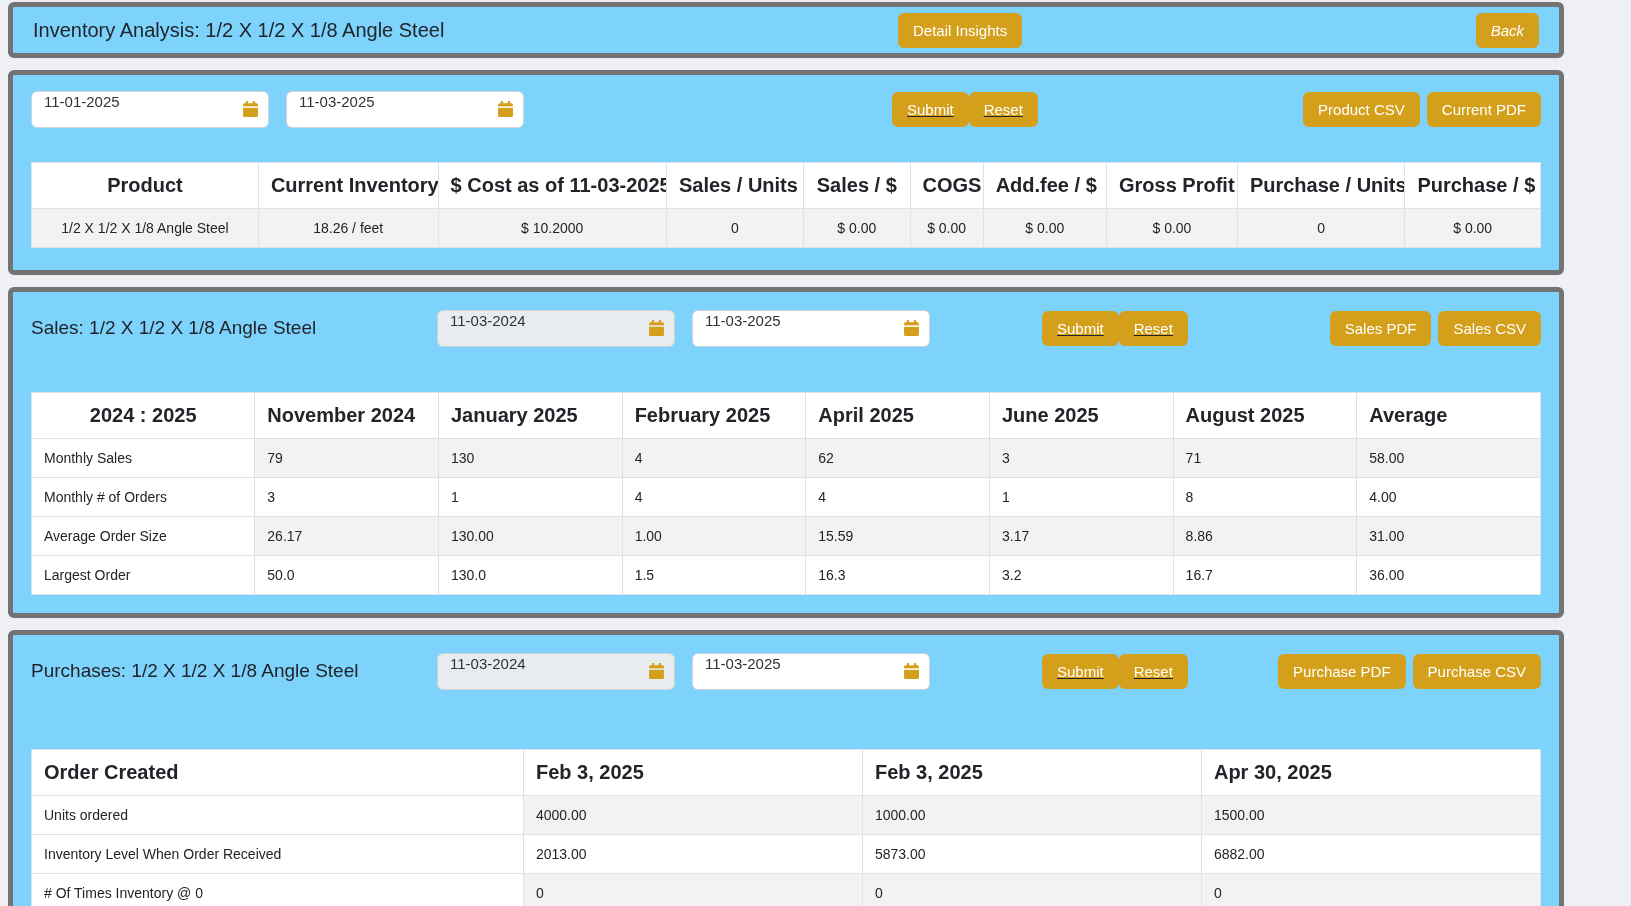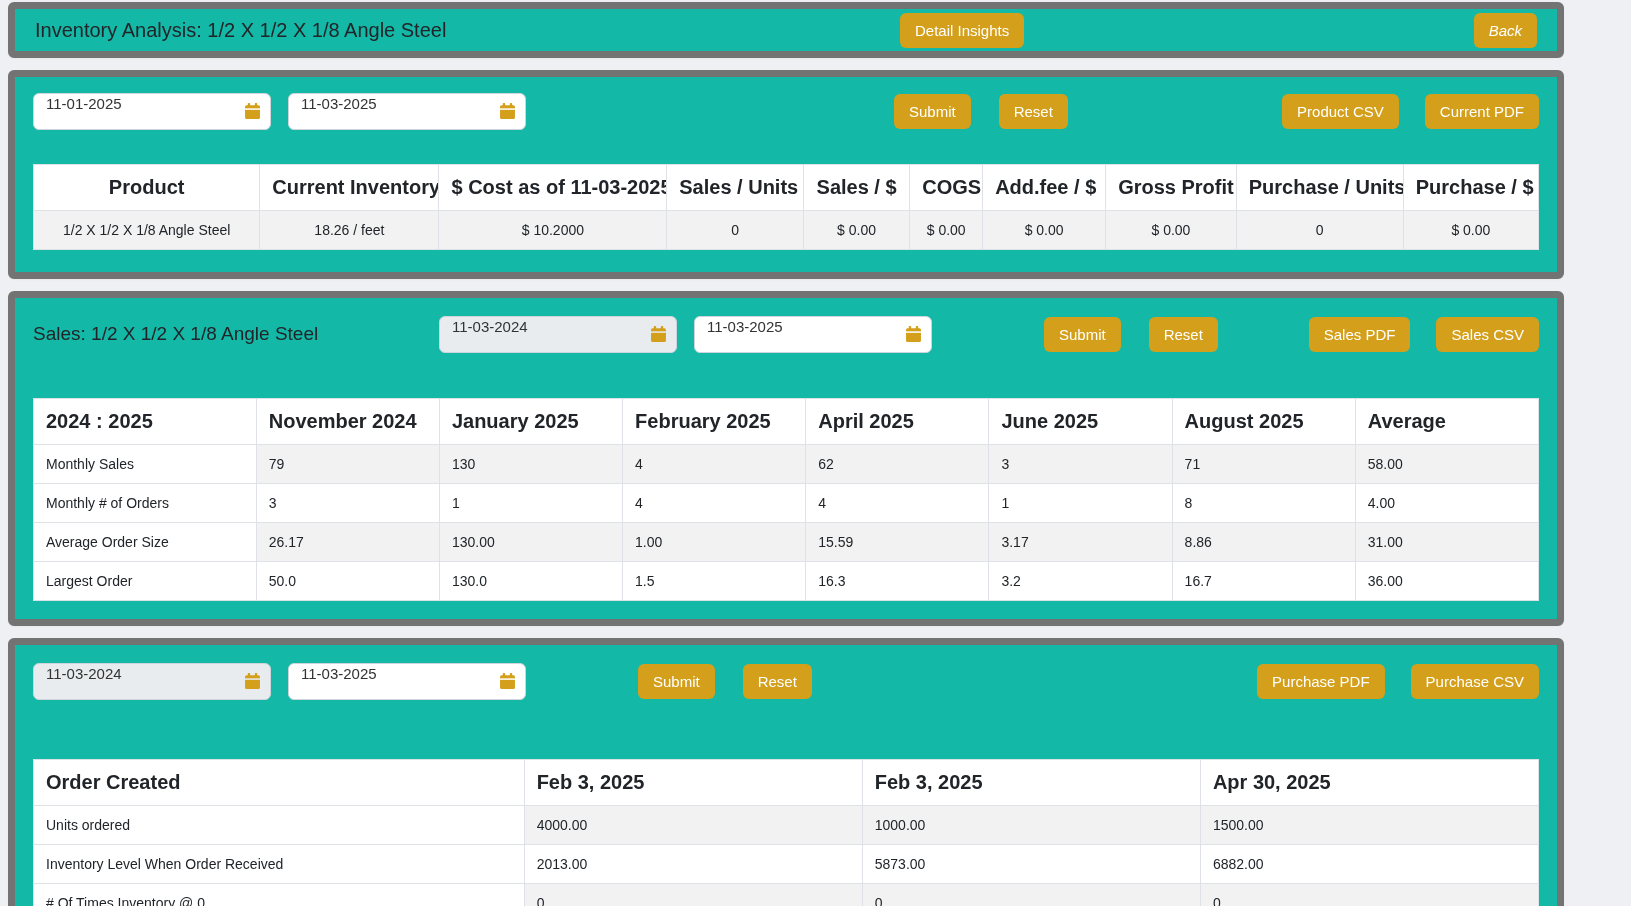--- a/index.html
+++ b/index.html
@@ -6,22 +6,22 @@
   * { box-sizing: border-box; margin: 0; padding: 0; }
   html, body {
     width: 1631px; height: 906px;
     overflow: hidden;
     background: #eef0f3;
     font-family: "Liberation Sans", sans-serif;
     color: #212529;
   }
   .page { padding: 2px 0 0 8px; width: 1564px; }
   .panel {
-    background: #14b8a6;
-    border: 7px solid #737373;
+    background: #7dd3fc;
+    border: 5px solid #737373;
     border-radius: 6px;
     margin-bottom: 12px;
     box-shadow: 0 1px 2px rgba(0,0,0,0.03);
   }
   
   .top-panel {
     position: relative;
     height: 56px;
     display: flex;
     align-items: center;
@@ -62,22 +62,22 @@
   .cal-icon {
     position: absolute; right: 11px; top: 10px;
     width: 15px; height: 16px;
     color: #d4a01c;
     cursor: pointer;
   }
 
   
   .filter-row { display: flex; align-items: center; }
   .dates { display: flex; gap: 17px; }
-  .mid-actions { display: flex; gap: 28px; }
-  .exports { display: flex; gap: 26px; margin-left: auto; }
+  .mid-actions { display: flex; gap: 0; text-decoration: underline; }
+  .exports { display: flex; gap: 7px; margin-left: auto; }
 
   .product-panel { padding: 16px 18px 22px 18px; }
   .product-panel .mid-actions { margin-left: 368px; }
   .product-panel table { margin-top: 34px; }
 
   .section-panel { padding: 14px 18px 18px 18px; }
   .section-head { display: flex; align-items: center; min-height: 44px; }
   .section-title { flex: 0 0 406px; font-size: 19px; font-weight: 400; color: #212529; }
   .section-panel .mid-actions { margin-left: 112px; }
   .sales-panel table { margin-top: 42px; }
@@ -109,21 +109,21 @@
   .product-table th:nth-child(2)  { width: 11.8%; }
   .product-table th:nth-child(3)  { width: 15.0%; }
   .product-table th:nth-child(4)  { width: 9.0%; }
   .product-table th:nth-child(5)  { width: 7.0%; }
   .product-table th:nth-child(6)  { width: 4.8%; }
   .product-table th:nth-child(7)  { width: 8.1%; }
   .product-table th:nth-child(8)  { width: 8.6%; }
   .product-table th:nth-child(9)  { width: 11.0%; }
   .product-table th:nth-child(10) { width: 8.9%; }
 
-  .sales-table thead th:nth-child(1) { width: 14.8%; }
+  .sales-table thead th:nth-child(1) { width: 14.8%; text-align: center; }
   .purchases-table thead th:nth-child(1) { width: 32.6%; }
 </style>
 </head>
 <body>
 
 <div class="page">
 
   <div class="panel top-panel">
     <div class="page-title">Inventory Analysis: 1/2 X 1/2 X 1/8 Angle Steel</div>
     <button class="btn detail-btn">Detail Insights</button>
@@ -278,20 +278,21 @@
             <td>3.2</td>
             <td>16.7</td>
             <td>36.00</td>
           </tr>
         </tbody>
       </table>
   </div>
 
   <div class="panel section-panel purchases-panel">
     <div class="section-head">
+      <div class="section-title">Purchases: 1/2 X 1/2 X 1/8 Angle Steel</div>
       <div class="dates">
         <div class="date-field disabled">
           <input type="text" readonly="" value="11-03-2024" style="">
           <svg class="cal-icon" viewBox="0 0 14 15">
             <rect x="0" y="2" width="14" height="13" rx="1.5" fill="currentColor"></rect>
             <rect x="2.6" y="0" width="2.2" height="3.5" rx="0.6" fill="currentColor"></rect>
             <rect x="9.2" y="0" width="2.2" height="3.5" rx="0.6" fill="currentColor"></rect>
             <rect x="0" y="5" width="14" height="1.4" fill="#e9ecef"></rect>
           </svg>
         </div>

